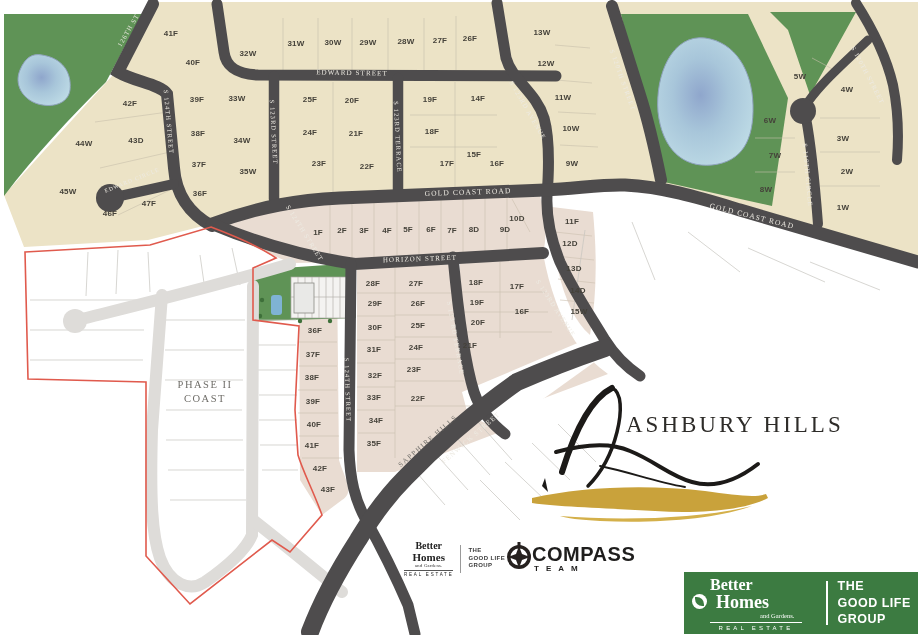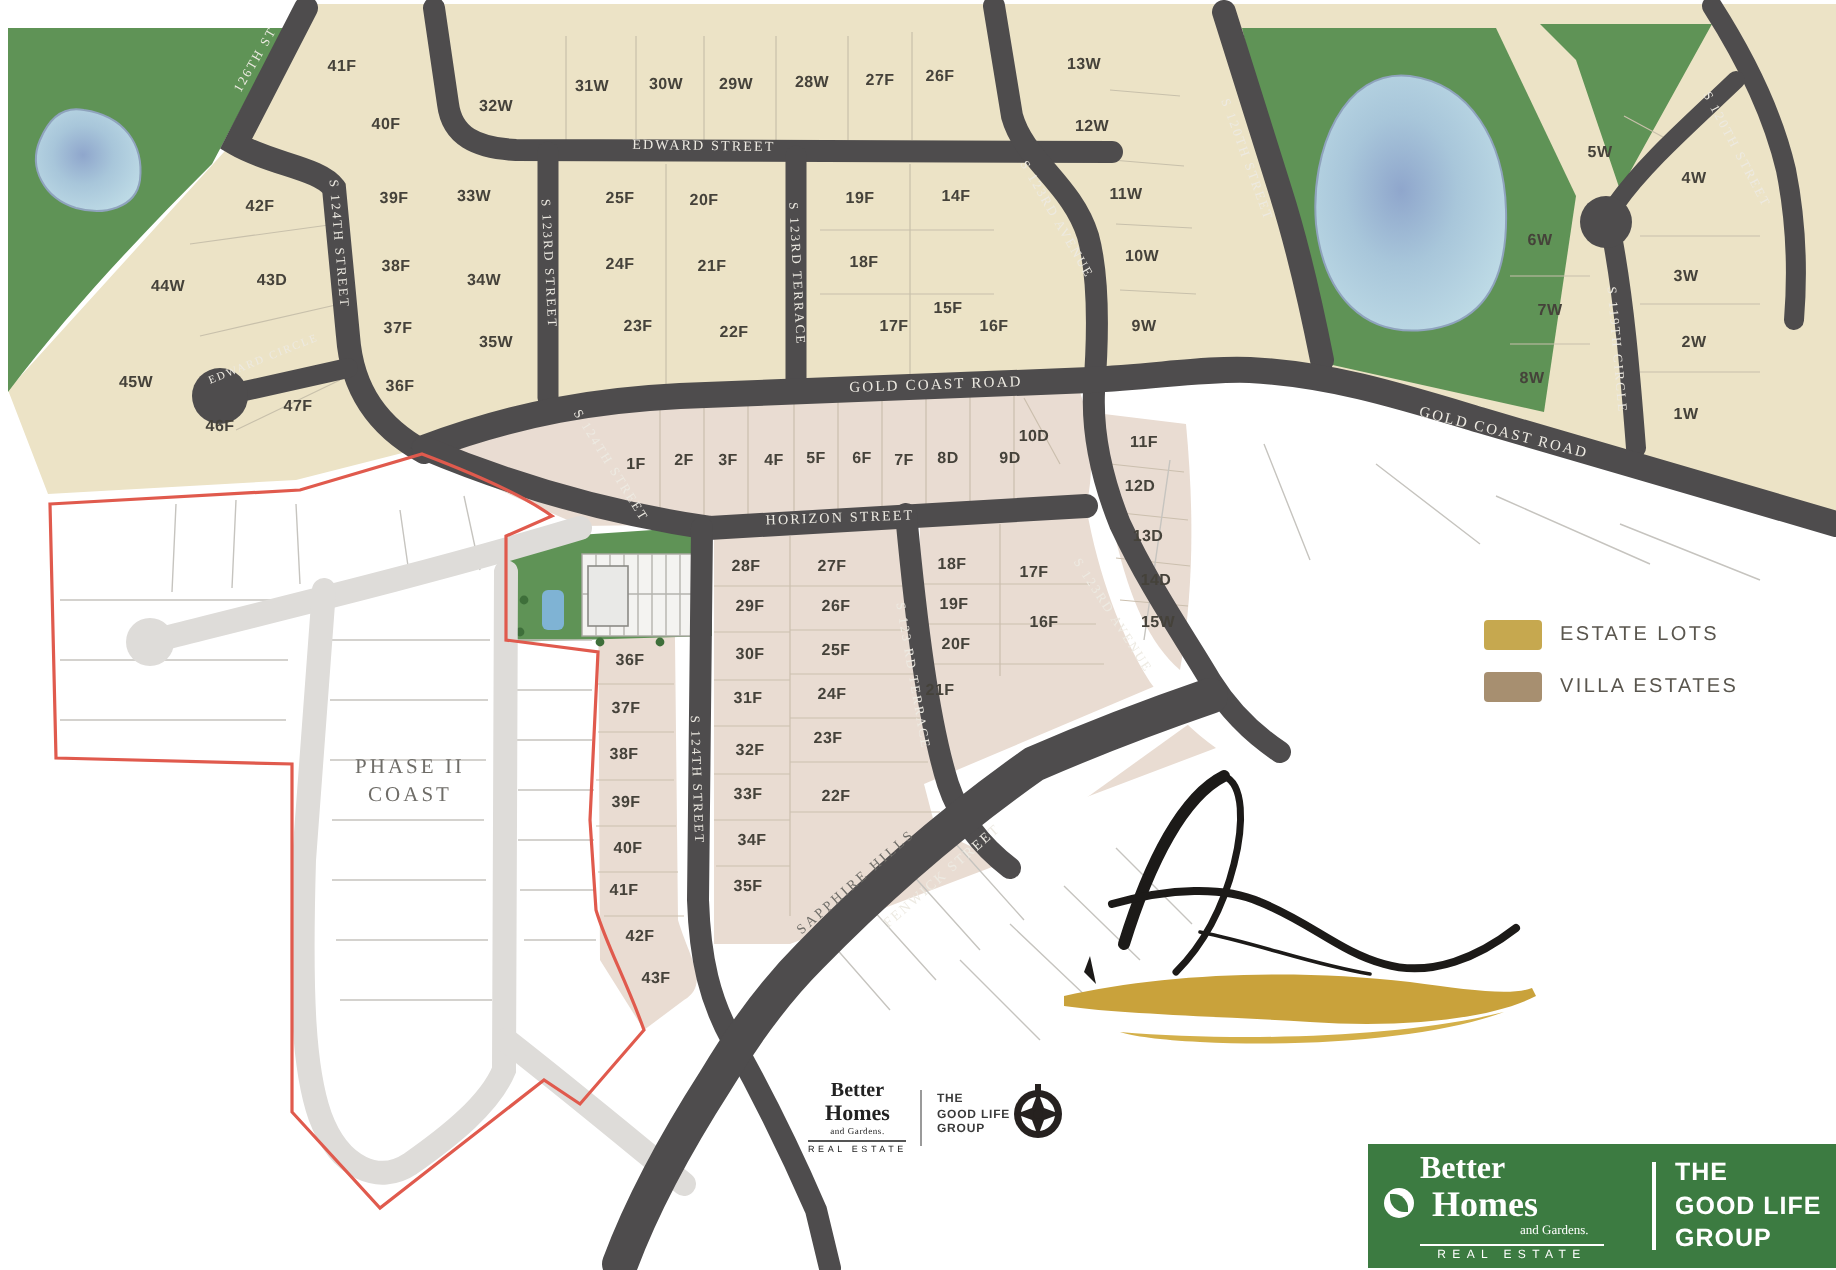--- a/index.html
+++ b/index.html
@@ -303,44 +303,41 @@
       <span class="street" style="left: 456px; top: 338px; font-size: 6.5px; transform: translate(-50%, -50%) rotate(80deg); position: absolute;">S 123 RD TERRACE</span>
       <span class="street" style="left: 556px; top: 308px; font-size: 6.5px; transform: translate(-50%, -50%) rotate(57deg); position: absolute;">S 123RD AVENUE</span>
       <span class="street" style="left: 471px; top: 438px; font-size: 7px; transform: translate(-50%, -50%) rotate(-41deg); position: absolute;">FENWICK STREET</span>
     </div>
 <div class="layer">
       <span class="arealabel" style="left: 205px; top: 384px; font-size: 10.5px; transform: translate(-50%, -50%) rotate(0deg); position: absolute;">PHASE II</span>
       <span class="arealabel" style="left: 205px; top: 398px; font-size: 10.5px; transform: translate(-50%, -50%) rotate(0deg); position: absolute;">COAST</span>
       <span class="arealabel" style="left: 428px; top: 441px; font-size: 7px; transform: translate(-50%, -50%) rotate(-41deg); position: absolute;">SAPPHIRE HILLS</span>
     </div>
 
-<div class="legend">
-      <div class="lrow">
-        <span class="swatch" style="background: rgb(198, 168, 79);"></span>
-        <span class="ltext">ESTATE LOTS</span>
-      </div>
-      <div class="lrow">
-        <span class="swatch" style="background: rgb(167, 143, 112);"></span>
-        <span class="ltext">VILLA ESTATES</span>
-      </div>
-    </div>
-
+
+<div class="wordmark">ASHBURY HILLS</div>
 
 <div class="brandstrip">
   <div class="bhg-s">
     <div class="b1">Better</div>
     <div class="b2">Homes</div>
     <div class="b3">and Gardens.</div>
     <div class="b4">REAL ESTATE</div>
   </div>
   <div class="vdiv"></div>
   <div class="glg-s">
     <div>THE</div>
     <div>GOOD LIFE</div>
     <div>GROUP</div>
+  </div>
+  <div class="compass">
+    <div class="cmp-txt">
+      <div class="cmp-title">COMPASS</div>
+      <div class="cmp-sub">TEAM</div>
+    </div>
   </div>
 </div>
 
 <div class="bhgbox">
   <div class="left">
     <span class="leaf"></span>
     <div class="t1">Better</div>
     <div class="t2">Homes</div>
     <div class="t3">and Gardens.</div>
     <div class="t4">REAL ESTATE</div>

